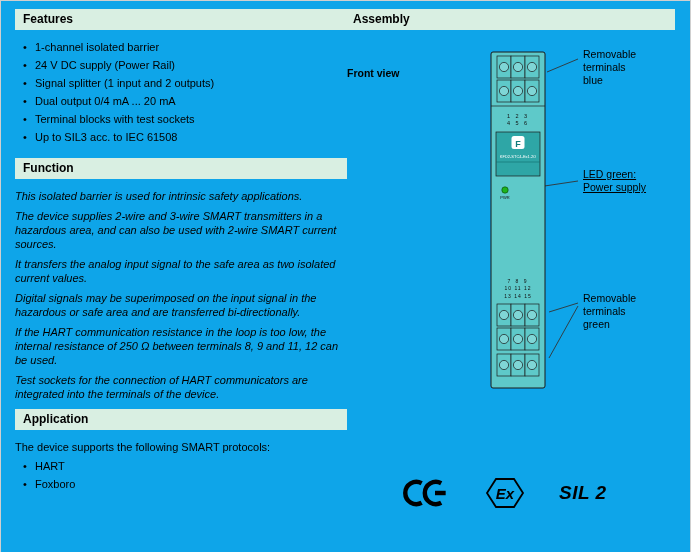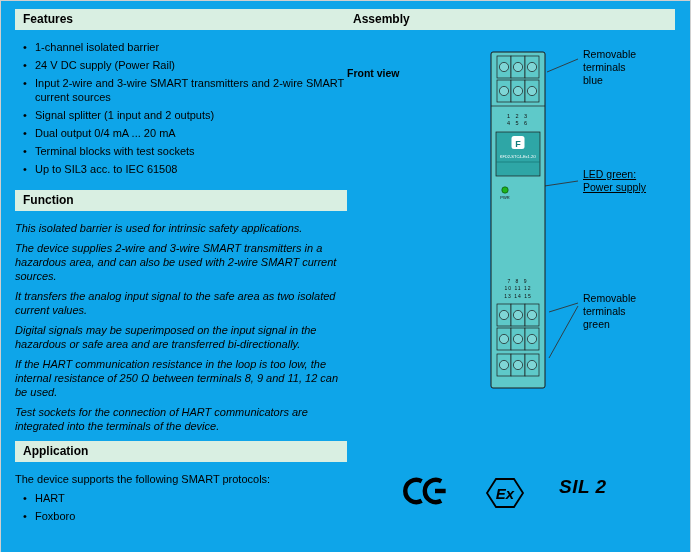--- a/index.html
+++ b/index.html
@@ -31,37 +31,36 @@
   .diagram-svg { position:absolute; left:0; top:0; }
   .front-view-label { position:absolute; left:2px; top:27px; font-weight:bold; font-size:10.5px; }
   .diagram-label {
     position:absolute; left:238px; width:92px;
     font-size:10.5px; line-height:13px; white-space:pre-line;
   }
   .lbl-blue  { top:8px; }
   .lbl-led   { top:128px;text-decoration:underline; }
   .lbl-green { top:252px; }
 
-  .certs { display:flex; align-items:flex-start; margin-top:16px; padding-left:58px; }
+  .certs { display:flex; align-items:center; margin-top:16px; padding-left:58px; }
   .cert-ce { margin-right:34px; }
   .cert-ex { margin-right:34px; }
   .sil { font-size:19px; font-weight:bold; font-style:italic; letter-spacing:0.5px; }
 </style>
 </head>
 <body>
 
 <div class="page">
 
   <div class="left-col">
 
     <h2 class="section-heading">Features</h2>
     <ul class="bullet-list">
       <li class="bullet">1-channel isolated barrier</li>
       <li class="bullet">24 V DC supply (Power Rail)</li>
-      <li class="bullet">Input 2-wire and 3-wire SMART transmitters and 2-wire SMART current sources</li>
       <li class="bullet">Signal splitter (1 input and 2 outputs)</li>
       <li class="bullet">Dual output 0/4 mA ... 20 mA</li>
       <li class="bullet">Terminal blocks with test sockets</li>
       <li class="bullet">Up to SIL3 acc. to IEC 61508</li>
     </ul>
 
     <h2 class="section-heading">Function</h2>
     <div class="para-block">
       <p class="para">This isolated barrier is used for intrinsic safety applications.</p>
       <p class="para">The device supplies 2-wire and 3-wire SMART transmitters in a hazardous area, and can also be used with 2-wire SMART current sources.</p>

